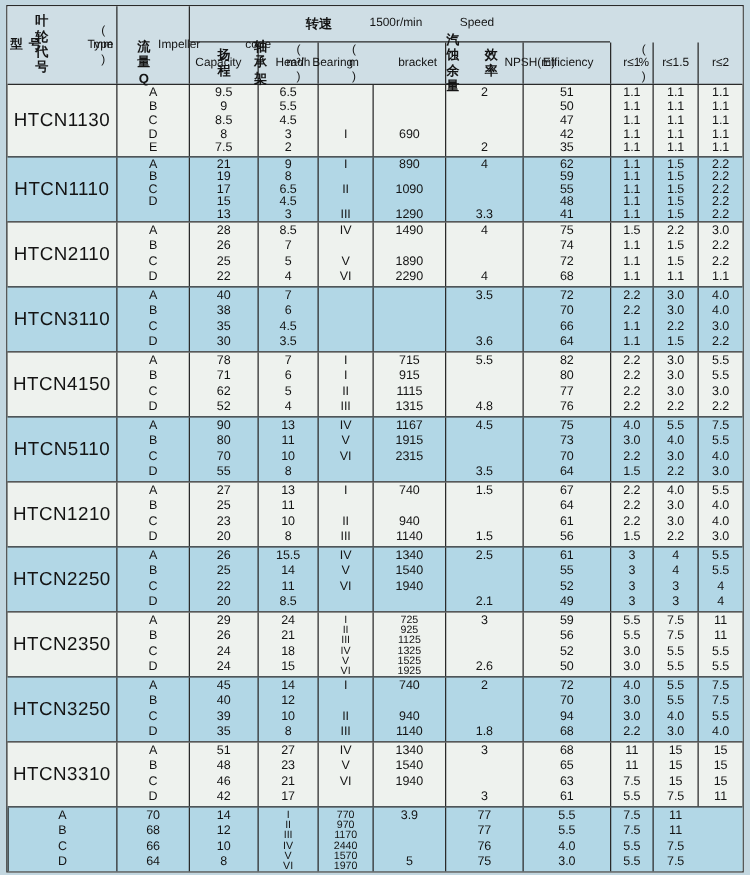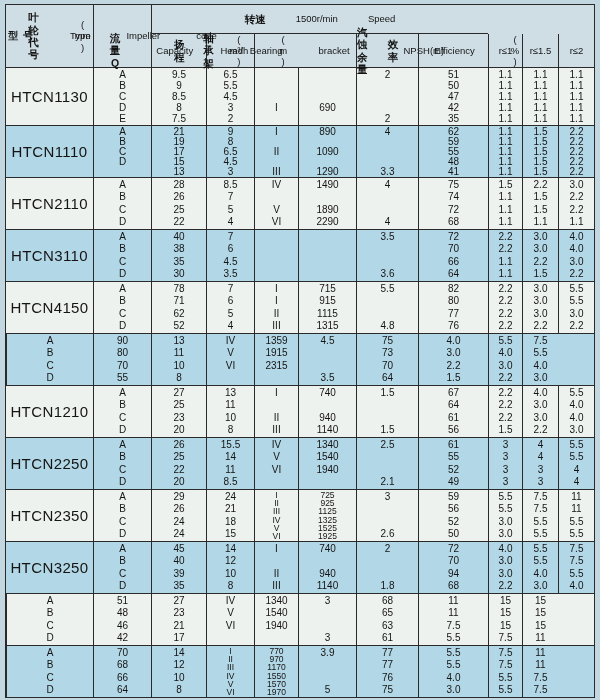--- a/index.html
+++ b/index.html
@@ -431,20 +431,21 @@
           <div class="line">2.2</div>
         </div>
         <div class="cell">
           <div class="line">5.5</div>
           <div class="line">5.5</div>
           <div class="line">3.0</div>
           <div class="line">2.2</div>
         </div>
       </div>
       <div class="grp blue">
+        <div class="cell typec">HTCN5110</div>
         <div class="cell">
           <div class="line">A</div>
           <div class="line">B</div>
           <div class="line">C</div>
           <div class="line">D</div>
         </div>
         <div class="cell">
           <div class="line">90</div>
           <div class="line">80</div>
           <div class="line">70</div>
@@ -456,21 +457,21 @@
           <div class="line">10</div>
           <div class="line">8</div>
         </div>
         <div class="cell">
           <div class="line">IV</div>
           <div class="line">V</div>
           <div class="line">VI</div>
           <div class="line"></div>
         </div>
         <div class="cell">
-          <div class="line">1359</div>
+          <div class="line">1167</div>
           <div class="line">1915</div>
           <div class="line">2315</div>
           <div class="line"></div>
         </div>
         <div class="cell">
           <div class="line">4.5</div>
           <div class="line"></div>
           <div class="line"></div>
           <div class="line">3.5</div>
         </div>
@@ -749,20 +750,21 @@
           <div class="line">3.0</div>
         </div>
         <div class="cell">
           <div class="line">7.5</div>
           <div class="line">7.5</div>
           <div class="line">5.5</div>
           <div class="line">4.0</div>
         </div>
       </div>
       <div class="grp">
+        <div class="cell typec">HTCN3310</div>
         <div class="cell">
           <div class="line">A</div>
           <div class="line">B</div>
           <div class="line">C</div>
           <div class="line">D</div>
         </div>
         <div class="cell">
           <div class="line">51</div>
           <div class="line">48</div>
           <div class="line">46</div>
@@ -841,21 +843,21 @@
           <div class="line">II</div>
           <div class="line">III</div>
           <div class="line">IV</div>
           <div class="line">V</div>
           <div class="line">VI</div>
         </div>
         <div class="cell dense">
           <div class="line">770</div>
           <div class="line">970</div>
           <div class="line">1170</div>
-          <div class="line">1550</div>
+          <div class="line">2440</div>
           <div class="line">1570</div>
           <div class="line">1970</div>
         </div>
         <div class="cell">
           <div class="line">3.9</div>
           <div class="line"></div>
           <div class="line"></div>
           <div class="line">5</div>
         </div>
         <div class="cell">

